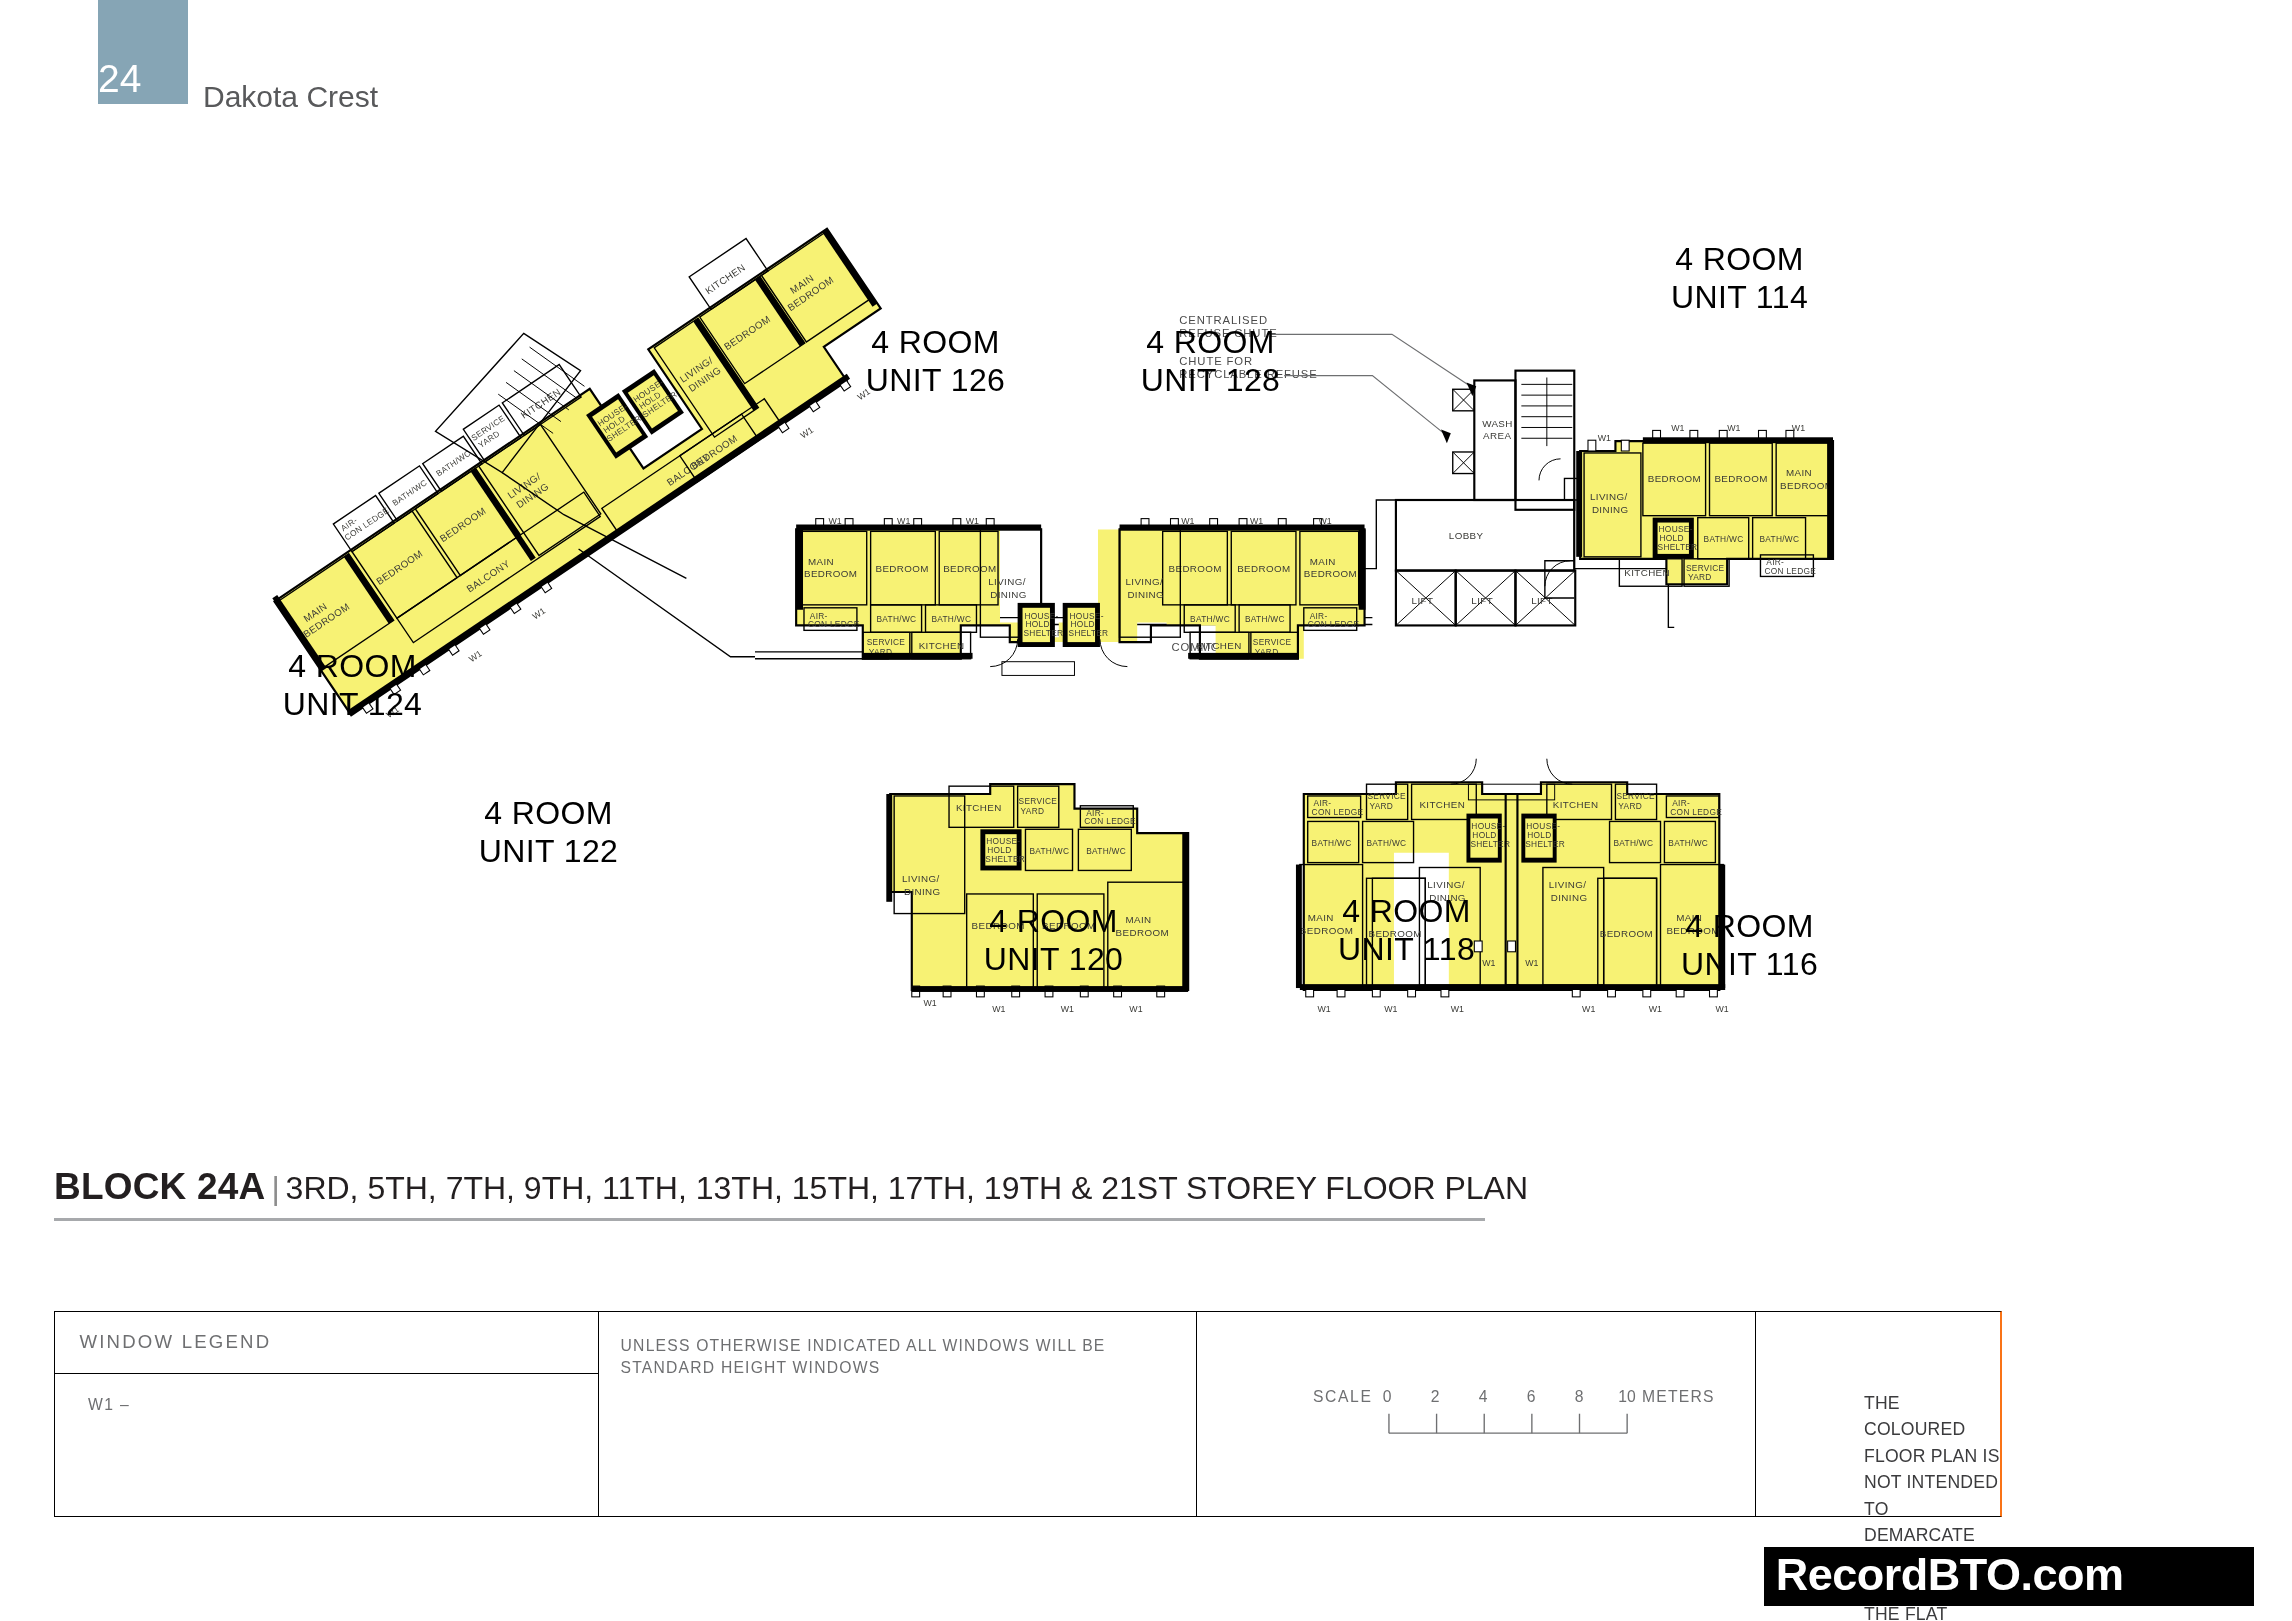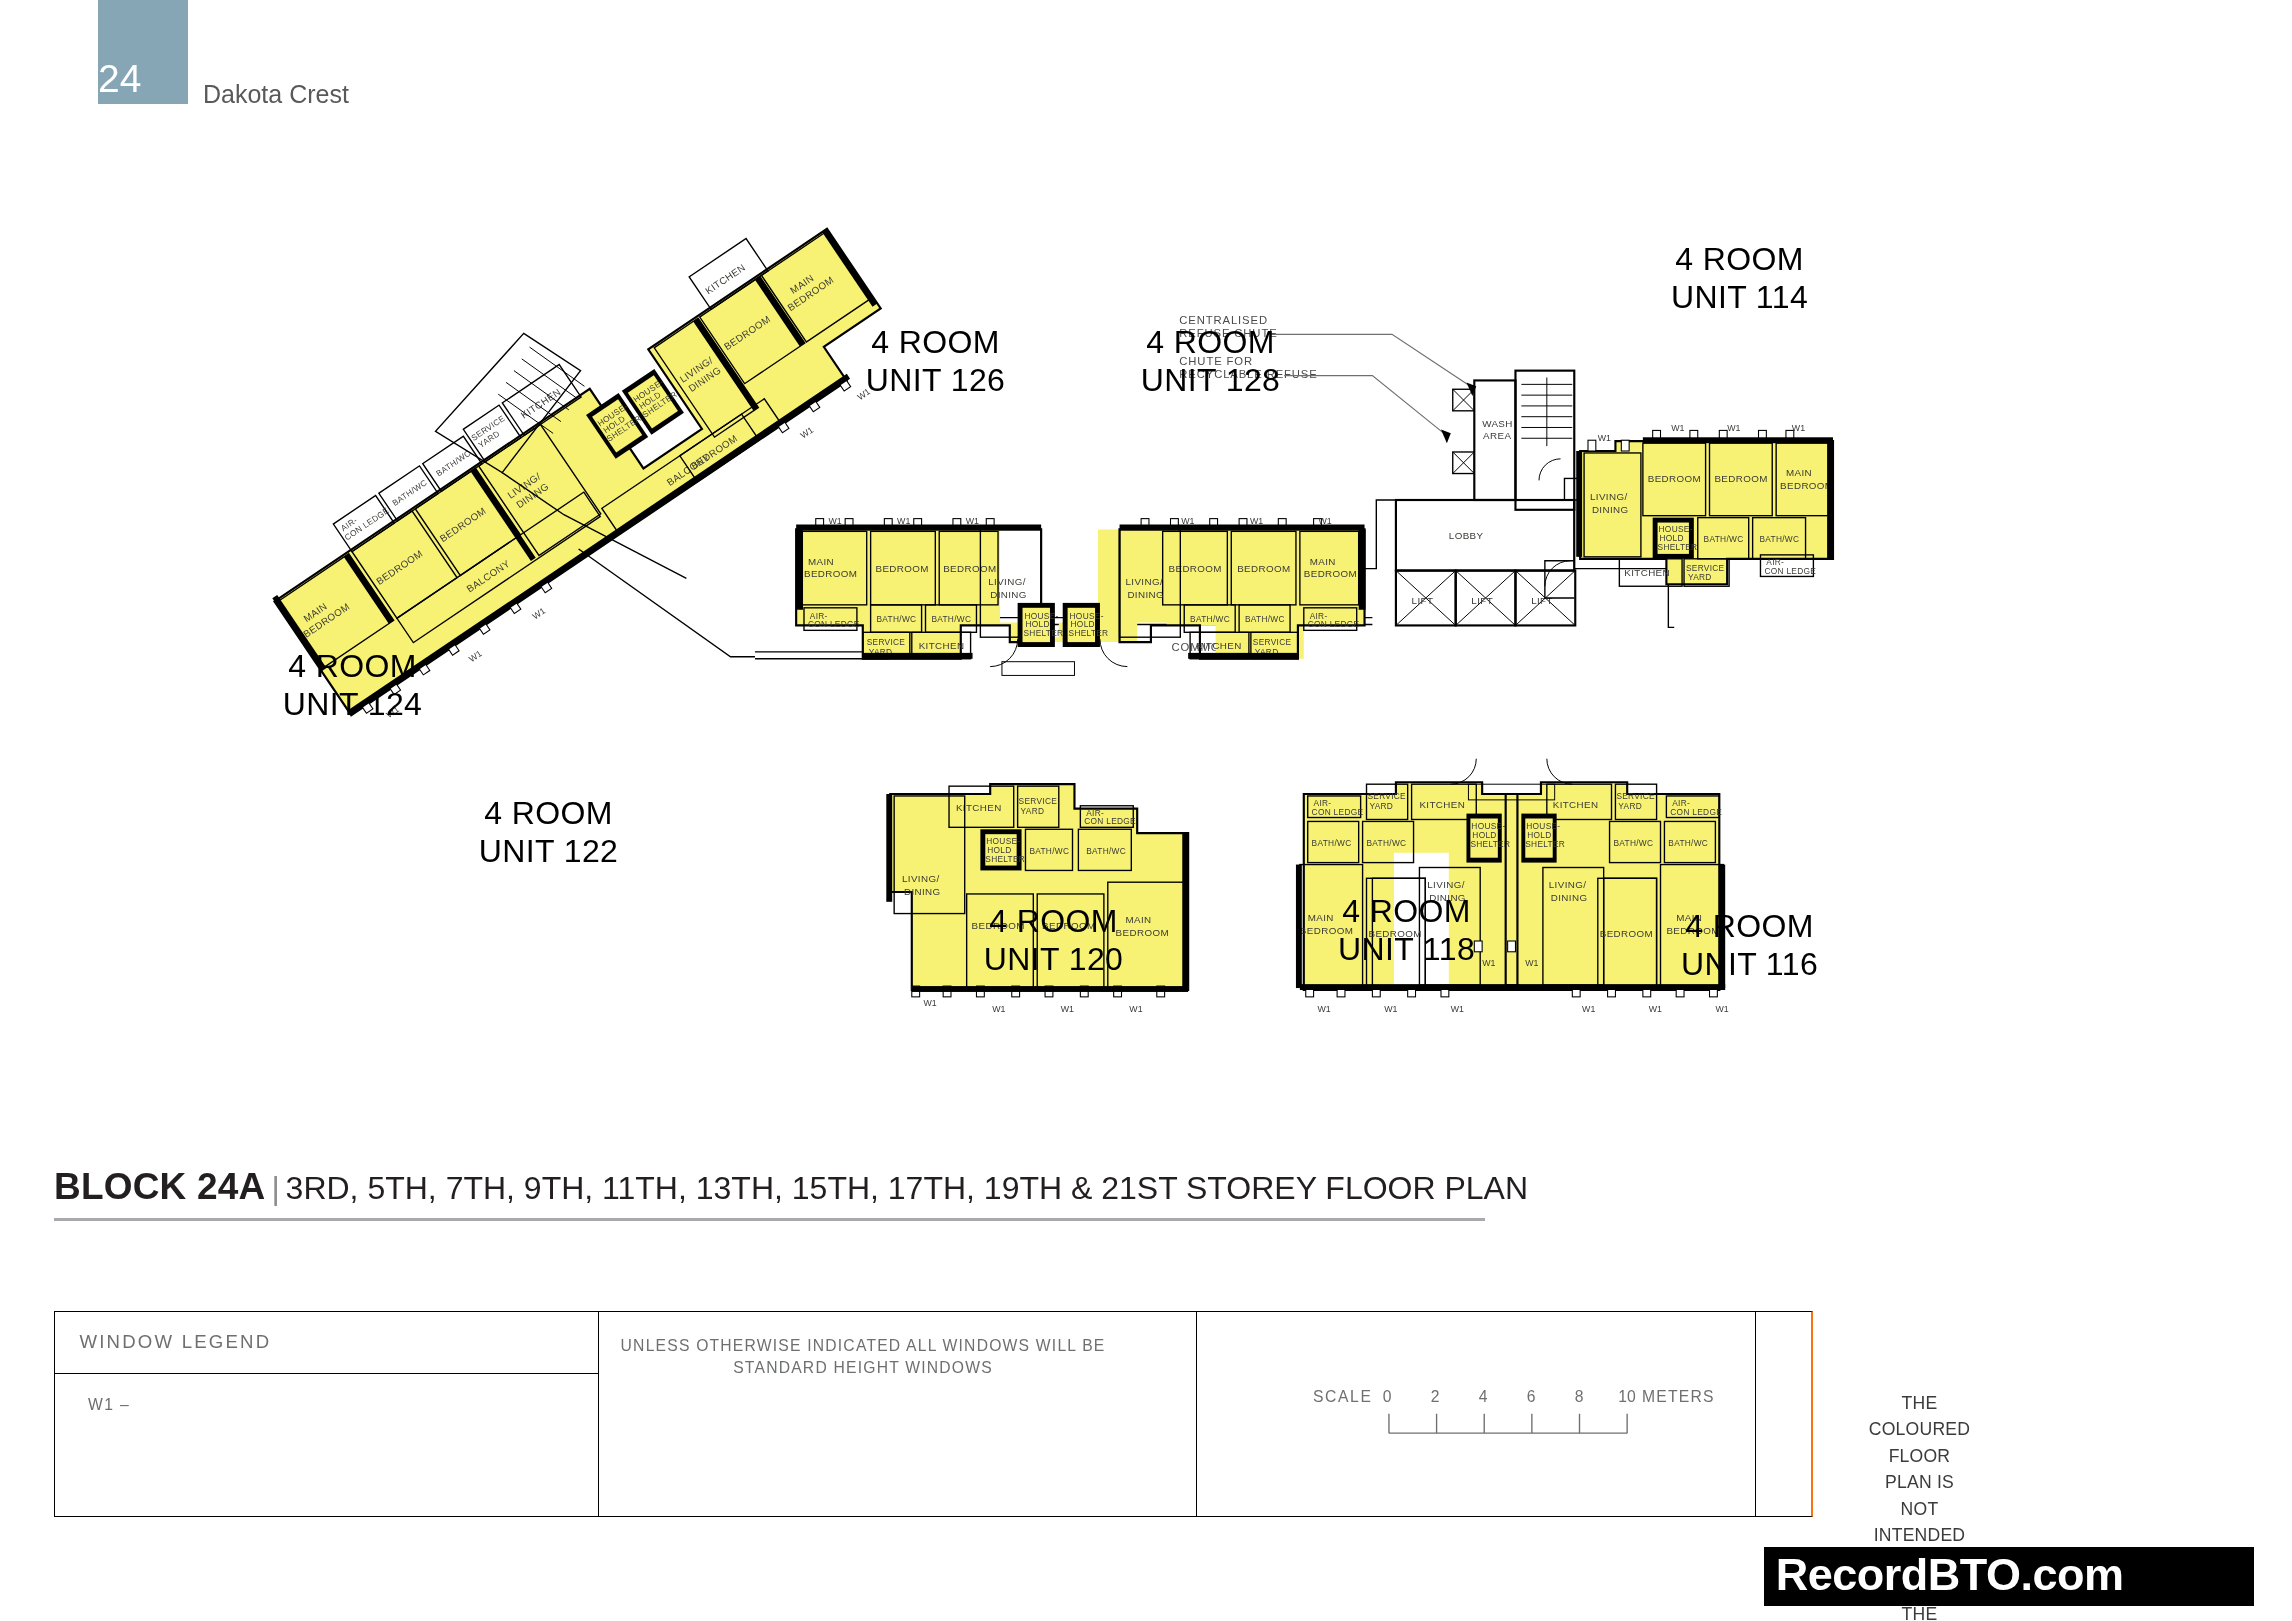--- a/index.html
+++ b/index.html
@@ -5,42 +5,42 @@
 <style>
   html,body{margin:0;padding:0;background:#ffffff;}
   body{width:2293px;height:1621px;position:relative;overflow:hidden;
        font-family:"Liberation Sans",sans-serif;color:#231f20;}
 
   
   #page-number-box{position:absolute;left:98px;top:0;width:90px;height:104px;
        background:#86a5b5;}
   #page-number{position:absolute;left:98px;top:57px;width:90px;
        font-size:39px;color:#ffffff;font-family:"Liberation Sans",sans-serif;}
-  #project-name{position:absolute;left:203px;top:80px;font-size:25px;color:#58595b;}
+  #project-name{position:absolute;left:203px;top:80px;font-size:30px;color:#58595b;}
 
   
   #plan{position:absolute;left:0;top:108px;width:2293px;height:980px;}
   #plan svg{display:block;}
 
   
   .unit-label{position:absolute;font-size:32px;line-height:1.20;color:#000;
        letter-spacing:0.4px;text-align:center;white-space:pre-line;}
 
   
   #block-title-wrap{position:absolute;left:54px;top:1166px;width:1529px;}
   #block-title{font-size:32px;white-space:nowrap;}
   #block-title .big{font-size:37px;font-weight:bold;letter-spacing:0.2px;}
   #block-title .pipe{color:#8d8d8d;font-weight:normal;padding:0 5.9px;}
   #block-title .rest{font-size:32px;}
   #block-rule{position:absolute;left:54px;top:1218px;width:1431px;height:2.9px;
        background:#a7a9ac;}
 
   
-  #legend{position:absolute;left:54px;top:1311px;width:1759px;height:206px;
-       box-sizing:border-box;display:flex;text-align:center;}
+  #legend{position:absolute;left:54px;top:1311px;width:1948px;height:206px;
+       box-sizing:border-box;display:flex;}
   .lg-cell{box-sizing:border-box;border:1px solid #000;border-right:none;
        position:relative;}
   .lg-cell:last-child{border-right:2px solid #f97316;padding-left:18px;}
   #lg-window{width:544px;}
   #lg-window .lg-head{height:61px;border-bottom:1px solid #000;position:relative;}
   #lg-window .lg-head span{position:absolute;left:24.5px;top:18.6px;font-size:18.6px;
        letter-spacing:2.2px;color:#6e6f71;font-family:"Liberation Sans",sans-serif;}
   #lg-window .lg-body{position:relative;height:143px;}
   .w1-code{position:absolute;left:33px;top:21.6px;font-size:15.7px;letter-spacing:1.4px;
        color:#6e6f71;}

